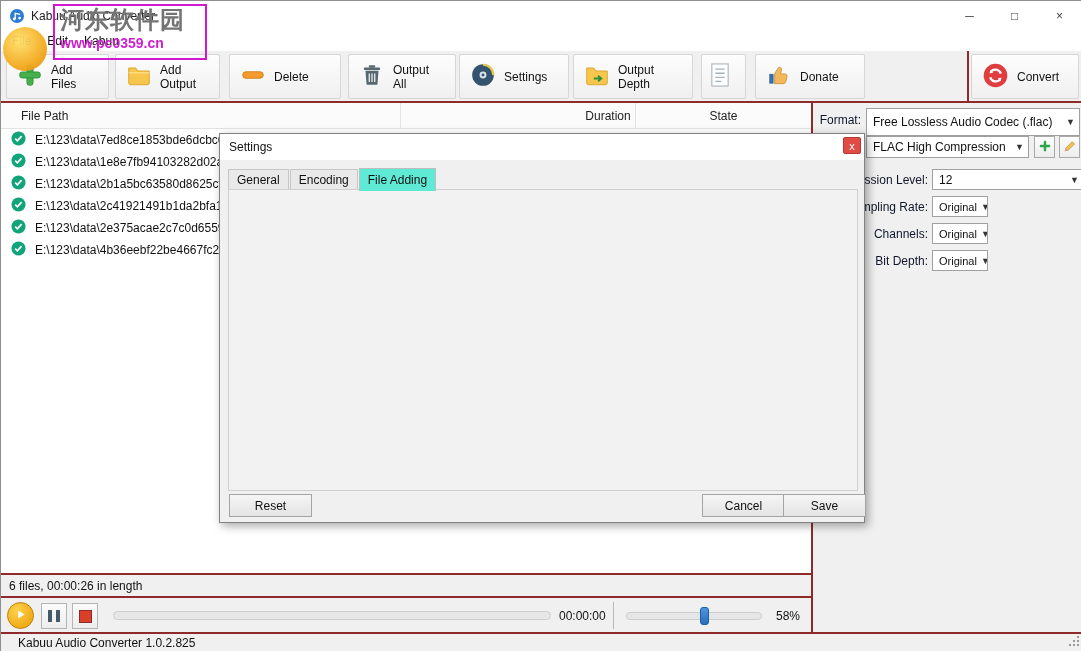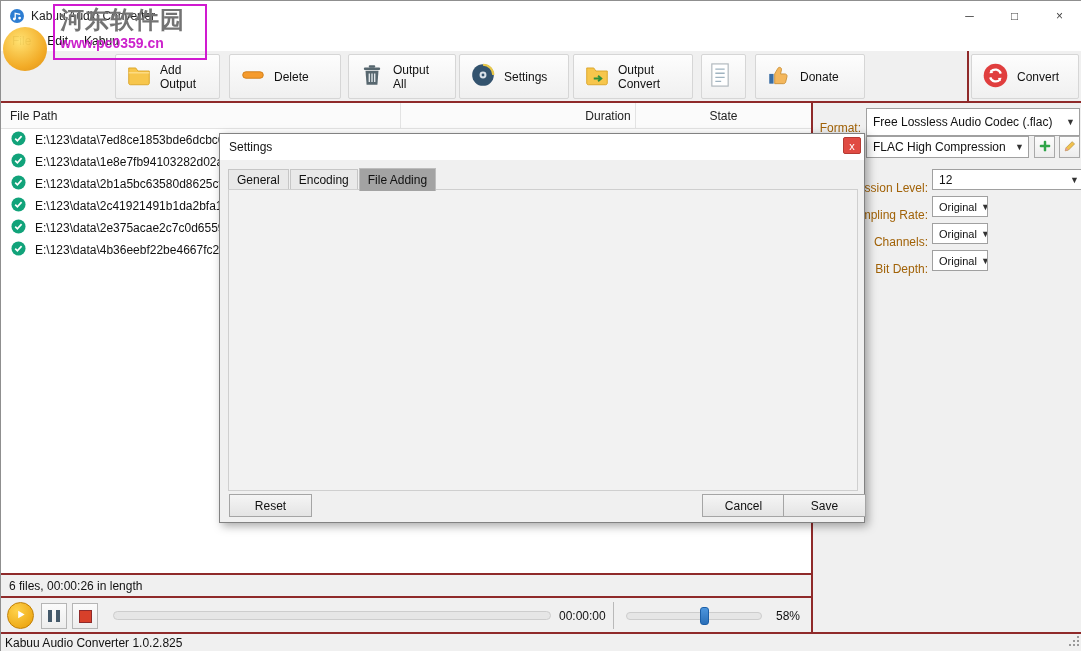--- a/index.html
+++ b/index.html
@@ -24,59 +24,59 @@
   .tb0{left:5px;width:103px}.tb1{left:114px;width:105px}.tb2{left:228px;width:112px}
   .tb3{left:347px;width:108px}.tb4{left:458px;width:110px}.tb5{left:572px;width:120px}
   .tb6{left:700px;width:45px;justify-content:center;padding:0}
   .tb7{left:754px;width:110px}.tb8{left:970px;width:108px}
   .tb-divider{position:absolute;left:966px;top:0;width:2px;height:50px;background:#8f2a2a;}
 
   
   .file-list{position:absolute;left:0;top:102px;width:810px;height:470px;background:#fff;overflow:hidden;}
   .list-header{position:absolute;left:0;top:0;width:810px;height:26px;background:#fbfbfb;border-bottom:1px solid #e3e3e3;}
   .col{position:absolute;top:0;height:25px;display:flex;align-items:center;color:#222;border-right:1px solid #e3e3e3;}
-  .col-filepath{left:0;width:400px;padding-left:9px}
+  .col-filepath{left:0;width:400px;padding-left:20px}
   .col-audioinfo{left:400px;width:180px;justify-content:center}
   .col-duration{left:580px;width:55px;justify-content:center}
   .col-state{left:635px;width:175px;justify-content:center;border-right:none}
   .row{position:absolute;left:0;width:810px;height:22px;display:flex;align-items:center;gap:9px;padding-left:10px;background:#fff;}
   .row svg{flex:0 0 auto;}
 
   
   .right-panel{position:absolute;left:810px;top:102px;width:271px;height:529px;background:#f0f0f0;border-left:2px solid #8f2a2a;}
-  .rp-label{position:absolute;text-align:right;color:#a16207;margin-top:8px;}
+  .rp-label{position:absolute;text-align:right;color:#0f172a;}
   .select{position:absolute;display:flex;align-items:center;justify-content:space-between;background:#fff;border:1px solid #a0a0a0;padding:0 4px 0 6px;overflow:hidden;white-space:nowrap;}
   .select .arr{font-size:9px;color:#333;margin-left:4px;}
   .sm{font-size:11px;}
   .mini-btn{position:absolute;width:21px;height:22px;display:flex;align-items:center;justify-content:center;background:linear-gradient(#fdfdfd,#ededed);border:1px solid #a9a9a9;}
 
   
   .summary-bar{position:absolute;left:0;top:572px;width:810px;height:23px;background:#f0f0f0;border-top:2px solid #8f2a2a;display:flex;align-items:center;padding-left:8px;}
   .player-bar{position:absolute;left:0;top:595px;width:810px;height:36px;background:#f0f0f0;border-top:2px solid #8f2a2a;}
   .play-btn{position:absolute;left:6px;top:4px;width:27px;height:27px;border-radius:50%;background:radial-gradient(circle at 35% 30%,#ffd24a,#e89c06);border:1px solid #c07f06;display:flex;align-items:center;justify-content:center;}
   .sq-btn{position:absolute;top:5px;width:26px;height:26px;background:linear-gradient(#fbfbfb,#ededed);border:1px solid #b5b5b5;display:flex;align-items:center;justify-content:center;gap:4px;}
   .pause-btn{left:40px}.stop-btn{left:71px}
   .pause-bar{width:4px;height:12px;background:#44596a;}
   .stop-square{width:13px;height:13px;background:#d8402a;border:1px solid #8f2a2a;}
   .seek-track{position:absolute;left:112px;top:13px;width:438px;height:9px;background:#e6e6e6;border:1px solid #cdcdcd;border-radius:5px;}
   .time-label{position:absolute;left:558px;top:11px;}
   .p-div{position:absolute;left:612px;top:4px;width:1px;height:27px;background:#b9b9b9;}
   .vol-track{position:absolute;left:625px;top:14px;width:136px;height:8px;background:#e6e6e6;border:1px solid #cdcdcd;border-radius:4px;}
   .vol-handle{position:absolute;top:-6px;width:9px;height:18px;background:linear-gradient(#4c95dd,#2a6fb8);border:1px solid #1b5fa8;border-radius:3px;}
   .vol-label{position:absolute;left:775px;top:11px;}
-  .statusbar{position:absolute;left:0;top:631px;width:1081px;height:20px;background:#f0f0f0;border-top:2px solid #8f2a2a;display:flex;align-items:center;padding-left:4px;}
+  .statusbar{position:absolute;left:0;top:631px;width:1081px;height:20px;background:#f0f0f0;border-top:2px solid #8f2a2a;display:flex;align-items:center;padding-left:17px;}
   .resize-grip{position:absolute;right:2px;bottom:2px;}
 
   
   .dialog{position:absolute;left:218px;top:132px;width:646px;height:390px;background:#f0f0f0;border:1px solid #828282;box-shadow:3px 3px 9px rgba(0,0,0,.35);z-index:40;}
   .dlg-title{position:absolute;left:0;top:0;width:100%;height:26px;background:#fff;display:flex;align-items:center;padding-left:9px;}
   .dlg-close{position:absolute;right:3px;top:3px;width:18px;height:17px;background:#e04b43;border:1px solid #b53a33;border-radius:2px;color:#fff;display:flex;align-items:center;justify-content:center;font-size:11px;}
   .tabs{position:absolute;left:8px;top:35px;height:20px;display:flex;align-items:center;z-index:2;}
   .tab{height:20px;padding:0 8px;display:flex;align-items:center;background:#e9e9e9;border:1px solid #c6c6c6;border-bottom:none;margin-right:1px;}
-  .tab-active{height:23px;background:#a3a3a3;border:1px solid #bdbdbd;border-bottom:none;}
+  .tab-active{height:23px;background:#5eead4;border:1px solid #bdbdbd;border-bottom:none;}
   .tab-page{position:absolute;left:8px;top:55px;width:630px;height:302px;background:#f2f2f2;border:1px solid #cfcfcf;z-index:1;}
   .d-label{position:absolute;text-align:right;width:145px;left:12px;}
   .d-input{position:absolute;left:160px;width:452px;height:21px;border:1px solid #2d618c;background:#fff;padding:0 5px;font-family:"Liberation Sans",sans-serif;font-size:12px;color:#111;}
   .d-input::placeholder{color:#8d8d8d;opacity:1;}
   .combo{position:absolute;display:flex;align-items:center;background:#fff;border:1px solid #a0a0a0;}
   .combo .txt{flex:1;padding-left:6px;}
   .combo .arrow-box{width:17px;align-self:stretch;display:flex;align-items:center;justify-content:center;background:linear-gradient(#f5f5f5,#dcdcdc);border-left:1px solid #c6c6c6;font-size:9px;color:#333;}
   .link{position:absolute;color:#0b5bc4;text-decoration:underline;}
   .btn{position:absolute;width:83px;height:23px;display:flex;align-items:center;justify-content:center;background:linear-gradient(#f5f5f5,#e4e4e4);border:1px solid #a5a5a5;}
 
@@ -107,20 +107,27 @@
     <div class="win-btn win-close">×</div>
   </div>
 
   <div class="menubar">
     <div class="menu-item">File</div>
     <div class="menu-item">Edit</div>
     <div class="menu-item">Kabuu</div>
   </div>
 
   <div class="toolbar">
+    <div class="tbtn tb0">
+      <span><svg viewBox="0 0 24 24" width="26" height="26">
+            <rect x="9.2" y="2.5" width="5.6" height="19" rx="2.2" fill="#46b14c" stroke="#2f8f3a" stroke-width="0.8"></rect>
+            <rect x="2.5" y="9.2" width="19" height="5.6" rx="2.2" fill="#46b14c" stroke="#2f8f3a" stroke-width="0.8"></rect>
+          </svg></span>
+      <span>Add Files</span>
+    </div>
     <div class="tbtn tb1">
       <span><svg viewBox="0 0 24 24" width="26" height="26">
             <path d="M2.5 5.5h6.5l2 2.8h10.5v11.2c0 .8-.7 1.5-1.5 1.5H4c-.8 0-1.5-.7-1.5-1.5z" fill="#f7c64c" stroke="#d9a122" stroke-width="0.8"></path>
             <path d="M2.5 10h19" stroke="#ffe59a" stroke-width="1"></path>
           </svg></span>
       <span>Add Output</span>
     </div>
     <div class="tbtn tb2">
       <span><svg viewBox="0 0 24 24" width="26" height="26">
             <rect x="2.5" y="9" width="19" height="6" rx="3" fill="#f59b2d" stroke="#cd7b14" stroke-width="0.8"></rect>
@@ -143,21 +150,21 @@
             <circle cx="12" cy="12" r="3.2" fill="#d9e2ea"></circle>
             <circle cx="12" cy="12" r="1.3" fill="#33536e"></circle>
           </svg></span>
       <span>Settings</span>
     </div>
     <div class="tbtn tb5">
       <span><svg viewBox="0 0 24 24" width="26" height="26">
             <path d="M2.5 5.5h6.5l2 2.8h10.5v11.2c0 .8-.7 1.5-1.5 1.5H4c-.8 0-1.5-.7-1.5-1.5z" fill="#f7c64c" stroke="#d9a122" stroke-width="0.8"></path>
             <path d="M9 15.2h6M13 12.7l3 2.5-3 2.5" stroke="#2f8f3a" stroke-width="1.7" fill="none"></path>
           </svg></span>
-      <span>Output Convert</span>
+      <span>Output Depth</span>
     </div>
     <div class="tbtn tb6">
       <span><svg viewBox="0 0 24 24" width="28" height="28">
             <rect x="5" y="2.5" width="14" height="19" fill="#fff" stroke="#b0b8bd"></rect>
             <path d="M8 7h8M8 10.5h8M8 14h8M8 17.5h5" stroke="#9fb3c0" stroke-width="1.2"></path>
           </svg></span>
       <span></span>
     </div>
     <div class="tbtn tb7">
       <span><svg viewBox="0 0 24 24" width="26" height="26">

